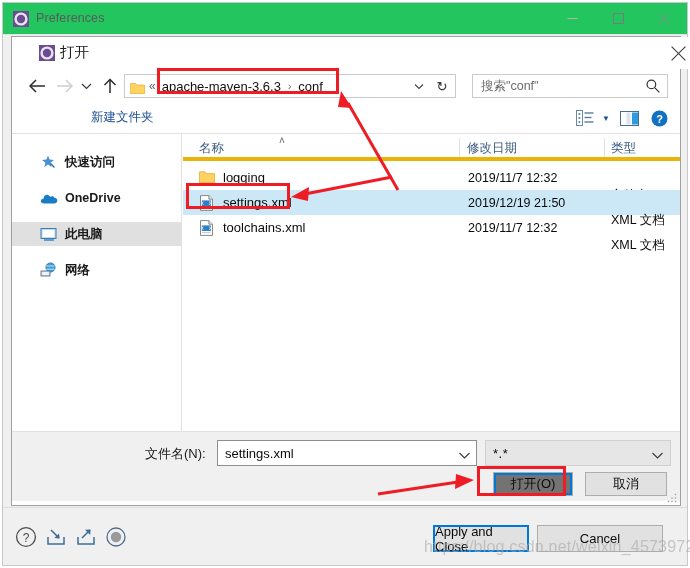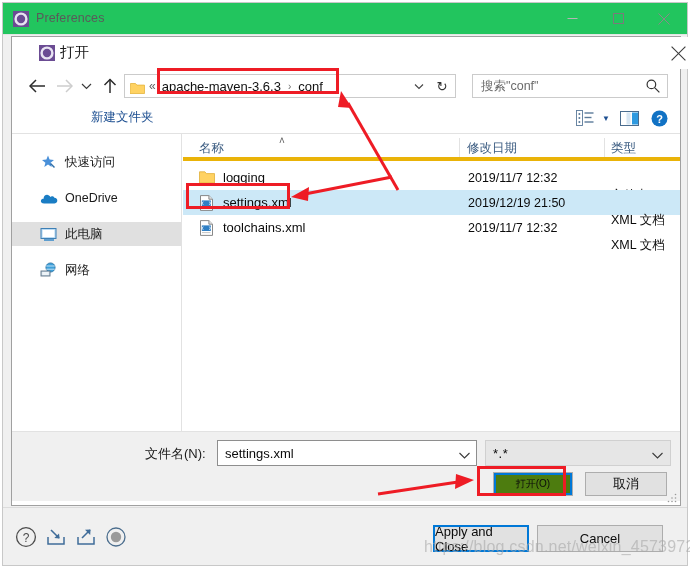--- a/index.html
+++ b/index.html
@@ -148,20 +148,21 @@
   #content-area {
     position: absolute;
     left: 0; top: 97px; width: 100%; height: 322px;
   }
   #sidebar {
     position: absolute;
     left: 0; top: 0; width: 170px; height: 100%;
     background: #ffffff;
     border-right: 1px solid #e2e2e2;
     overflow: hidden;
+    font-weight: bold;
   }
   .side-item {
     position: absolute;
     left: 0; width: 170px; height: 24px;
     display: flex; align-items: center;
     font-size: 12.5px; color: #1a1a1a;
   }
   .side-item.selected { background: #e0e0e0; }
   .side-icon { width: 18px; height: 16px; margin-left: 28px; margin-right: 7px; flex: none; display:flex; align-items:center;}
 
@@ -242,24 +243,24 @@
     width: 186px; height: 26px;
     background: #e6e6e6; border: 1px solid #d0d0d0;
     display: flex; align-items: center;
   }
   #filter-value { margin-left: 7px; font-size: 13px; color: #0b0b0b; letter-spacing: .5px;}
   #filter-caret { position: absolute; right: 6px; top: 5px; color: #3a3a3a; }
 
   #btn-open {
     position: absolute; left: 481px; top: 40px;
     width: 80px; height: 24px;
-    background: #4d7c0f; border: 1px solid #adadad;
+    background: #737373; border: 1px solid #adadad;
     outline: 2px solid #0078d7; outline-offset: -3px;
     display:flex; align-items:center; justify-content:center;
-    font-size: 10px; color: #0b0b0b;
+    font-size: 13px; color: #0b0b0b;
   }
   #btn-cancel {
     position: absolute; left: 573px; top: 40px;
     width: 82px; height: 24px;
     background: #e1e1e1; border: 1px solid #adadad;
     display:flex; align-items:center; justify-content:center;
     font-size: 13px; color: #0b0b0b;
   }
   #resize-grip {
     position: absolute; right: 3px; bottom: 2px;

